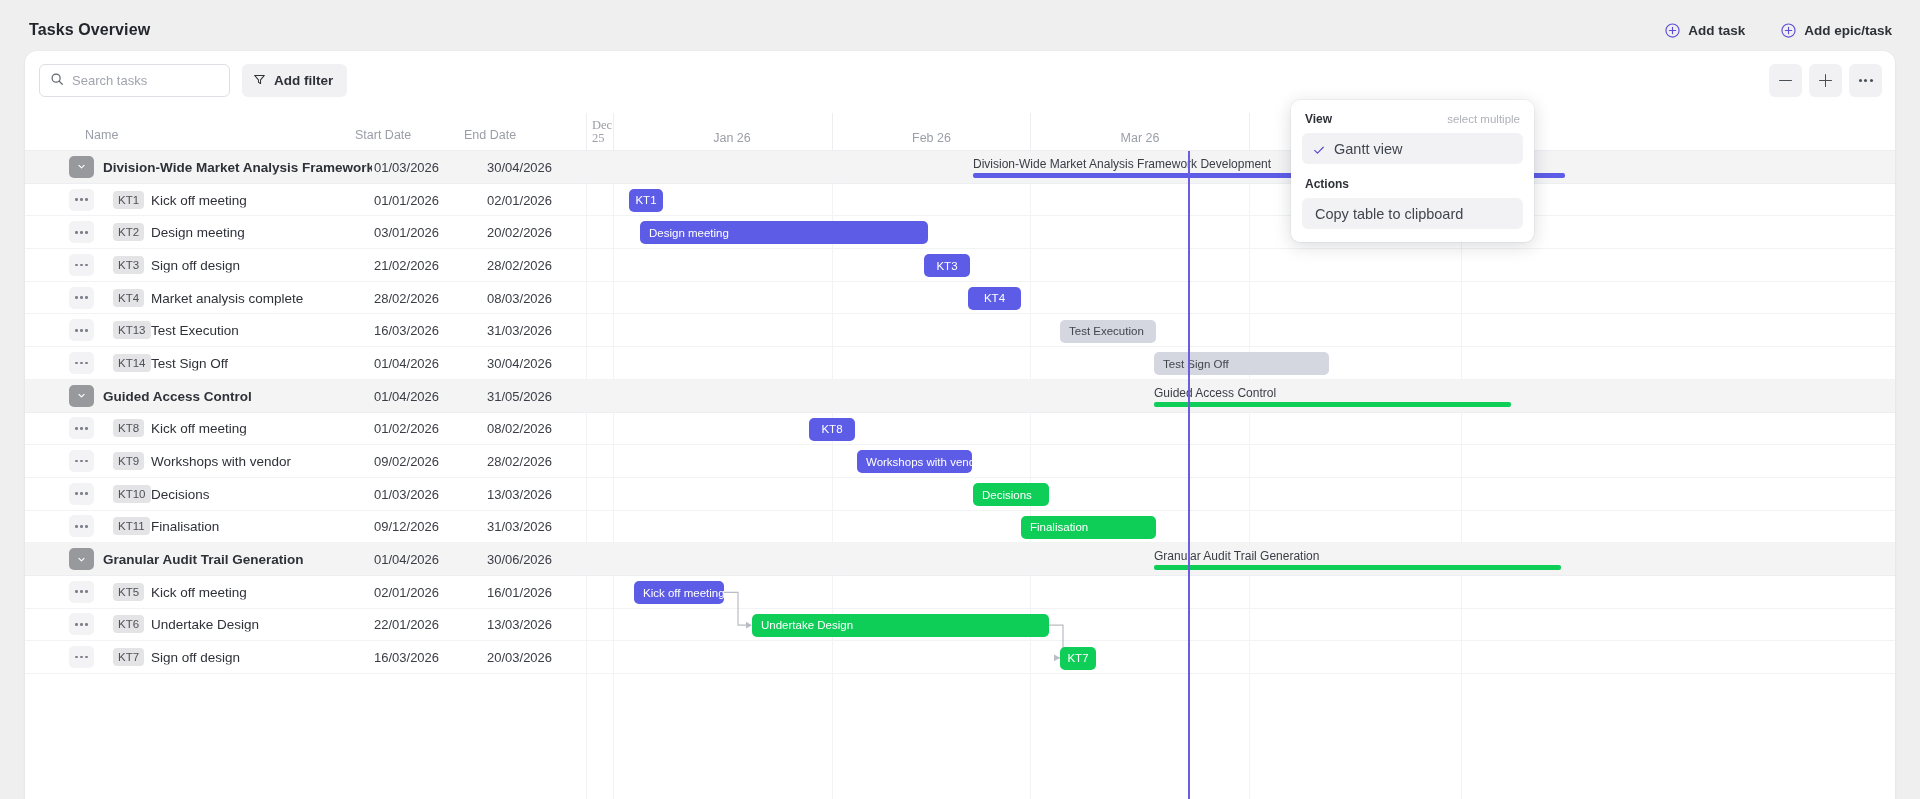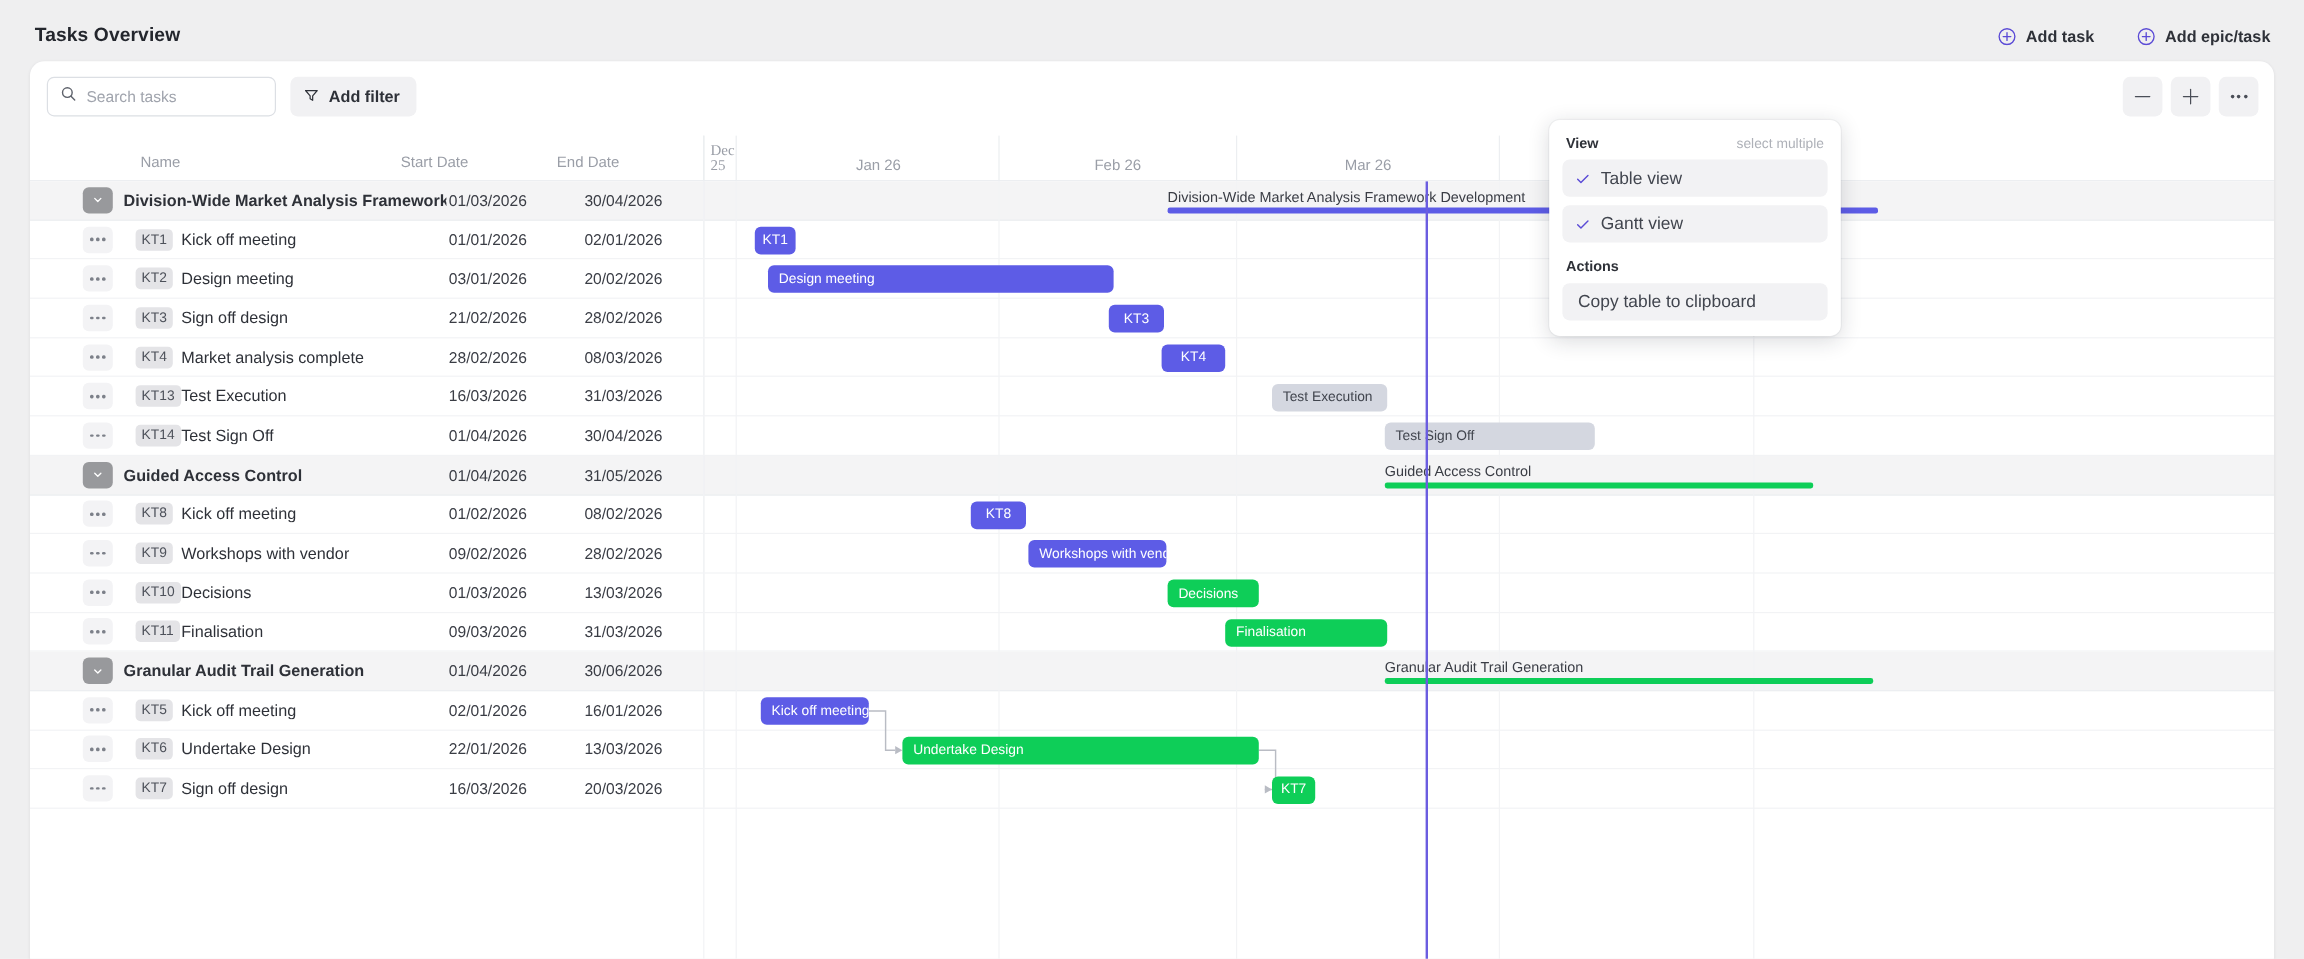--- a/index.html
+++ b/index.html
@@ -88,22 +88,22 @@
 
   
   .grid-wrap { position: absolute; left: 0; top: 62px; right: 0; bottom: 0; }
 
   .col-head {
     position: relative; height: 38px; width: 100%;
     border-bottom: 1px solid #eceef1;
     display: flex; align-items: flex-end;
   }
   .ch { font-size: 12.5px; color: #9a9ea7; padding-bottom: 8px; }
-  .ch-name { position: absolute; left: 92px; text-align: right; }
-  .ch-start { position: absolute; left: 309px; }
+  .ch-name { position: absolute; left: 60px; text-align: right; }
+  .ch-start { position: absolute; left: 330px; }
   .ch-end { position: absolute; left: 439px; }
 
   .tl-head { position: absolute; left: 537px; top: 0; right: 0; height: 38px; }
   .tl-month {
     position: absolute; top: 0; height: 38px;
     border-left: 1px solid #eceef1;
     font-size: 12.5px; color: #9a9ea7;
     display: flex; align-items: flex-end; justify-content: center;
     padding-bottom: 6px;
     text-align: center; line-height: 13px;
@@ -442,21 +442,21 @@
           <div class="row task">
             <div class="row-handle">
               <span class="dots-row">
                 <i></i>
                 <i></i>
                 <i></i>
               </span>
             </div>
             <div class="kt-badge">KT11</div>
             <div class="row-name">Finalisation</div>
-            <div class="cell-date c-start">09/03/2026</div>
+            <div class="cell-date c-start">09/12/2026</div>
             <div class="cell-date c-end">31/03/2026</div>
             <div class="row-divider"></div>
           </div>
           <div class="row epic">
             <div class="row-handle">
               <svg class="chev" viewBox="0 0 12 12" fill="none">
                 <path d="M2.6 4.4L6 7.8l3.4-3.4" stroke="#fff" stroke-width="1.5" stroke-linecap="round" stroke-linejoin="round"></path>
               </svg>
             </div>
             <div class="row-name">Granular Audit Trail Generation</div>
@@ -544,28 +544,20 @@
           </div>
         </div>
     </div>
 
     <div class="menu">
       <div class="menu-sec">
         <span class="menu-sec-title">View</span>
         <span class="menu-sec-hint">select multiple</span>
       </div>
 
-      <div class="menu-item">
-        <span class="tick">
-          <svg width="12" height="12" viewBox="0 0 14 14" fill="none">
-            <path d="M2 7.4l3.2 3.2L12 3.8" stroke="#5b4bd6" stroke-width="1.4" stroke-linecap="round" stroke-linejoin="round"></path>
-          </svg>
-        </span>
-        <span>Table view</span>
-      </div>
 
       <div class="menu-item">
         <span class="tick">
           <svg width="12" height="12" viewBox="0 0 14 14" fill="none">
             <path d="M2 7.4l3.2 3.2L12 3.8" stroke="#5b4bd6" stroke-width="1.4" stroke-linecap="round" stroke-linejoin="round"></path>
           </svg>
         </span>
         <span>Gantt view</span>
       </div>
 

